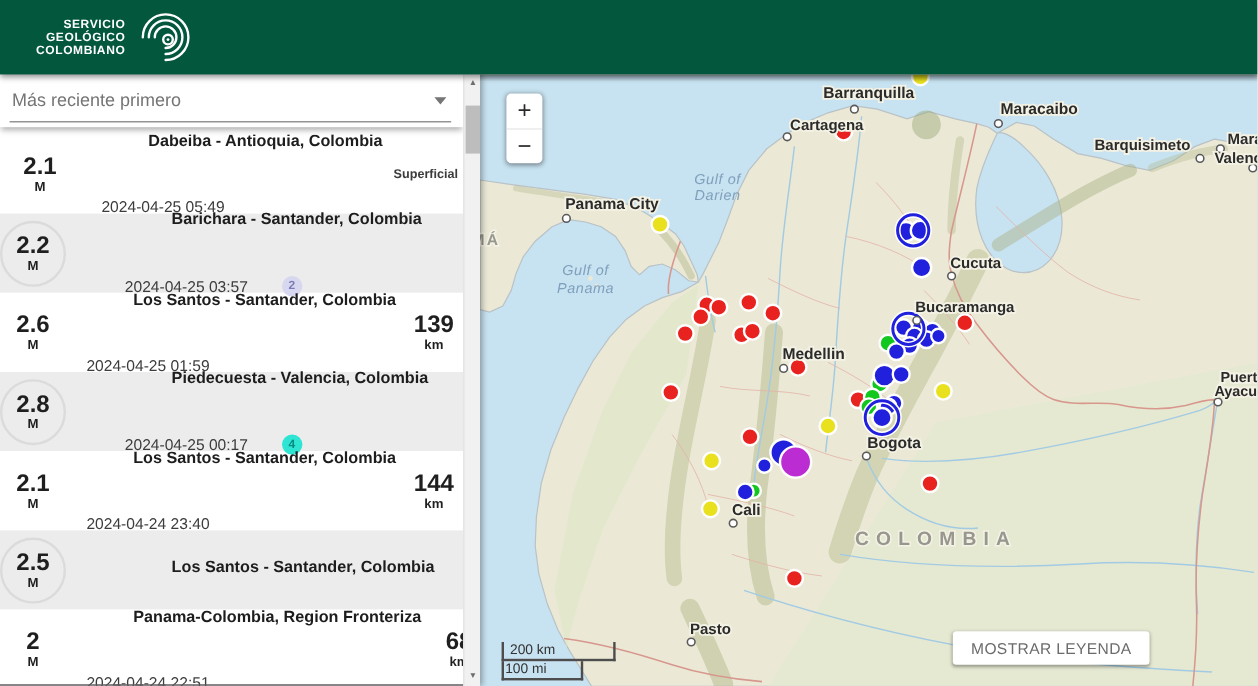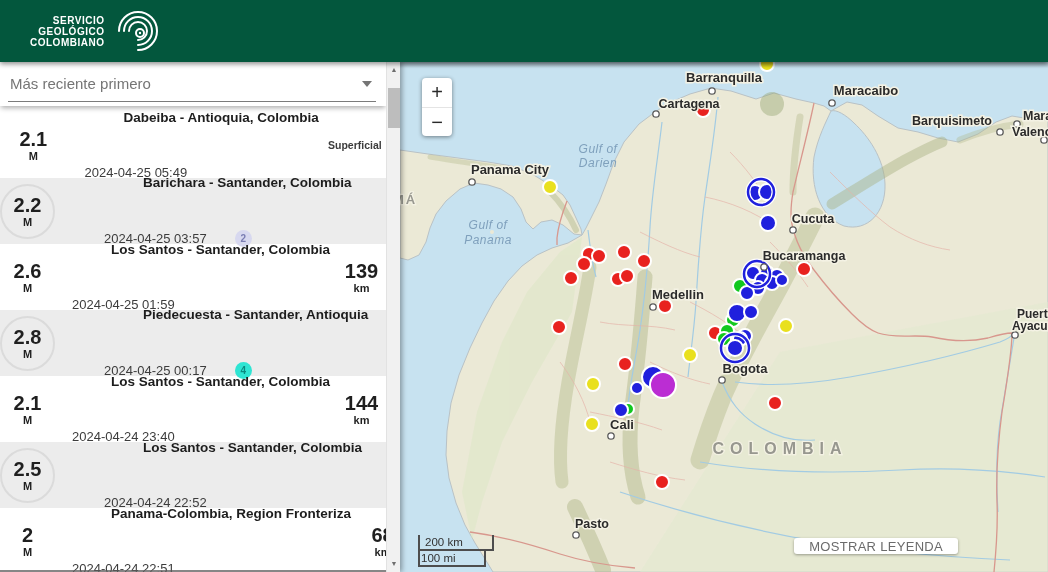--- a/index.html
+++ b/index.html
@@ -58,24 +58,24 @@
   .city-label{fill:#2b2b2b;stroke:#f4f2e4;stroke-width:3px;font-weight:bold;}
   .water-label{fill:#7fa0bc;stroke:none;font-style:italic;letter-spacing:.5px;}
   .region-label{fill:#97978f;stroke:#f4f2e4;stroke-width:2.5px;font-weight:600;}
 
   .zoomctl{position:absolute;left:22px;top:16px;width:30px;background:#fff;border-radius:4px;z-index:6;
            box-shadow:0 1px 4px rgba(0,0,0,.45);overflow:hidden;}
   .zoombtn{width:30px;height:29px;display:flex;align-items:center;justify-content:center;font-size:20px;color:#2a2a2a;cursor:pointer;}
   .zoombtn + .zoombtn{border-top:1px solid #e4e4e4;}
 
   .scalebar{position:absolute;left:18px;bottom:5px;z-index:6;font-size:11.5px;color:#323232;}
-  .scale-km{width:76px;height:16px;border:2px solid #4d4d4d;border-top:none;padding-left:5px;line-height:14px;}
+  .scale-km{width:95px;height:16px;border:2px solid #4d4d4d;border-top:none;padding-left:5px;line-height:14px;}
   .scale-mi{width:68px;height:16px;border:2px solid #4d4d4d;border-top:none;padding-left:1px;line-height:14px;}
 
-  .legend-btn{position:absolute;right:90px;bottom:18px;height:16px;background:#fff;border:none;border-radius:3px;
+  .legend-btn{position:absolute;right:90px;bottom:18px;height:28px;background:#fff;border:none;border-radius:3px;
               padding:0 15px;font-size:13px;color:#6b6b6b;letter-spacing:.3px;z-index:6;cursor:pointer;
               box-shadow:0 1px 3px rgba(0,0,0,.35);}
 </style>
 </head>
 <body>
 
 <div id="app">
 
   <div class="header">
     <div class="logo">
@@ -172,21 +172,21 @@
   </div>
   <div class="row hl">
     <div class="cell mag">
             <div class="bubble">
       <span class="num">2.8</span>
       <span class="unit">M</span>
     </div>
           </div>
     <div class="vdiv"></div>
     <div class="cell info">
-      <div class="title">Piedecuesta - Santander, Antioquia</div>
+      <div class="title">Piedecuesta - Valencia, Colombia</div>
       <div class="meta">
         <span>2024-04-25 00:17</span>
         <span class="badge cyan">4</span>
       </div>
     </div>
     <div class="vdiv"></div>
     <div class="cell dist">
       <div class="bubble">
               <span class="num">161</span>
            <span class="unit">km</span>
@@ -219,24 +219,20 @@
   <div class="row hl">
     <div class="cell mag">
             <div class="bubble">
       <span class="num">2.5</span>
       <span class="unit">M</span>
     </div>
           </div>
     <div class="vdiv"></div>
     <div class="cell info">
       <div class="title">Los Santos - Santander, Colombia</div>
-      <div class="meta">
-        <span>2024-04-24 22:52</span>
-
-      </div>
     </div>
     <div class="vdiv"></div>
     <div class="cell dist">
       <div class="bubble">
               <span class="num">147</span>
            <span class="unit">km</span>
             </div>
     </div>
   </div>
   <div class="row">

